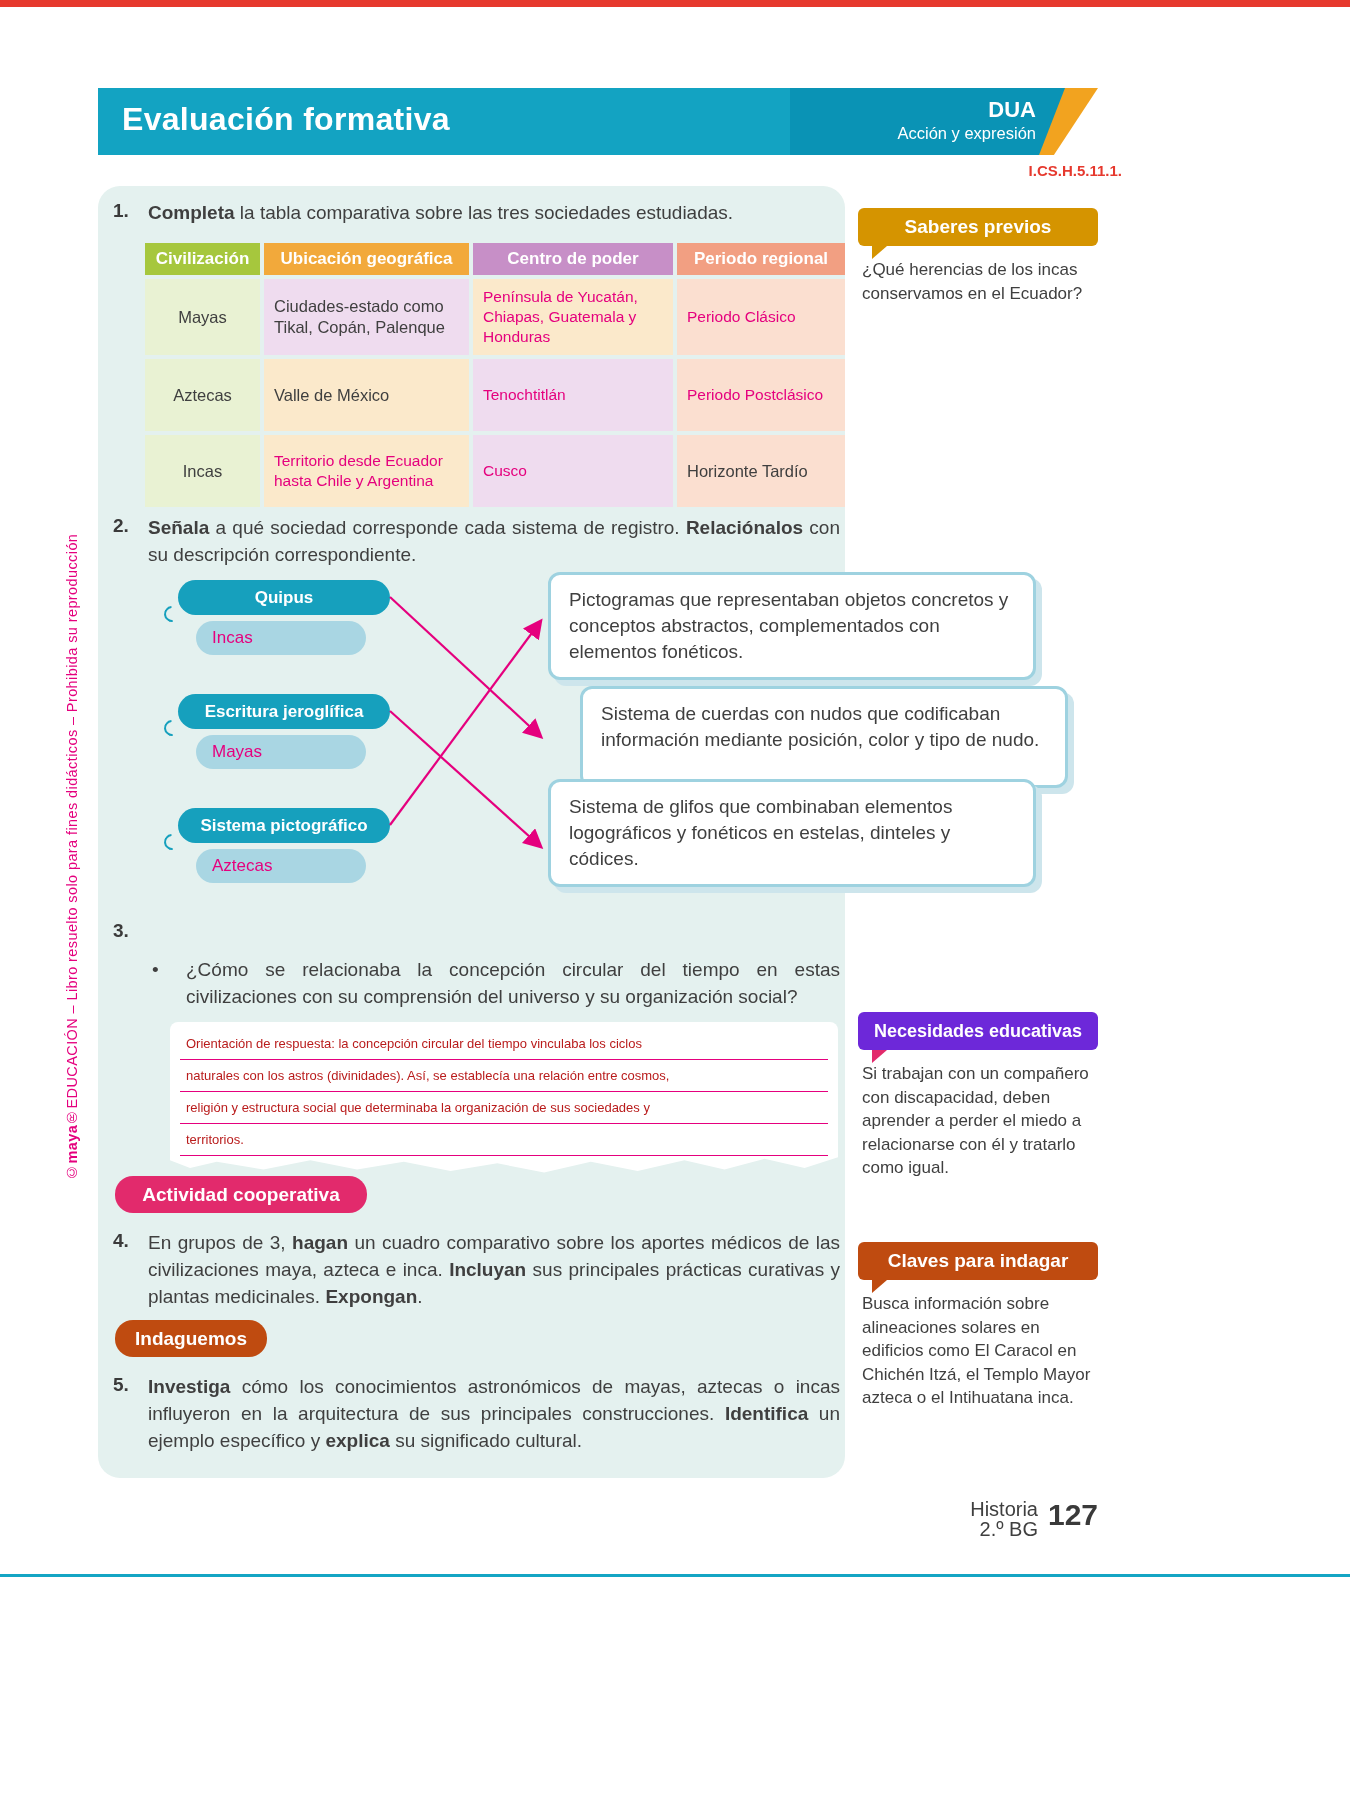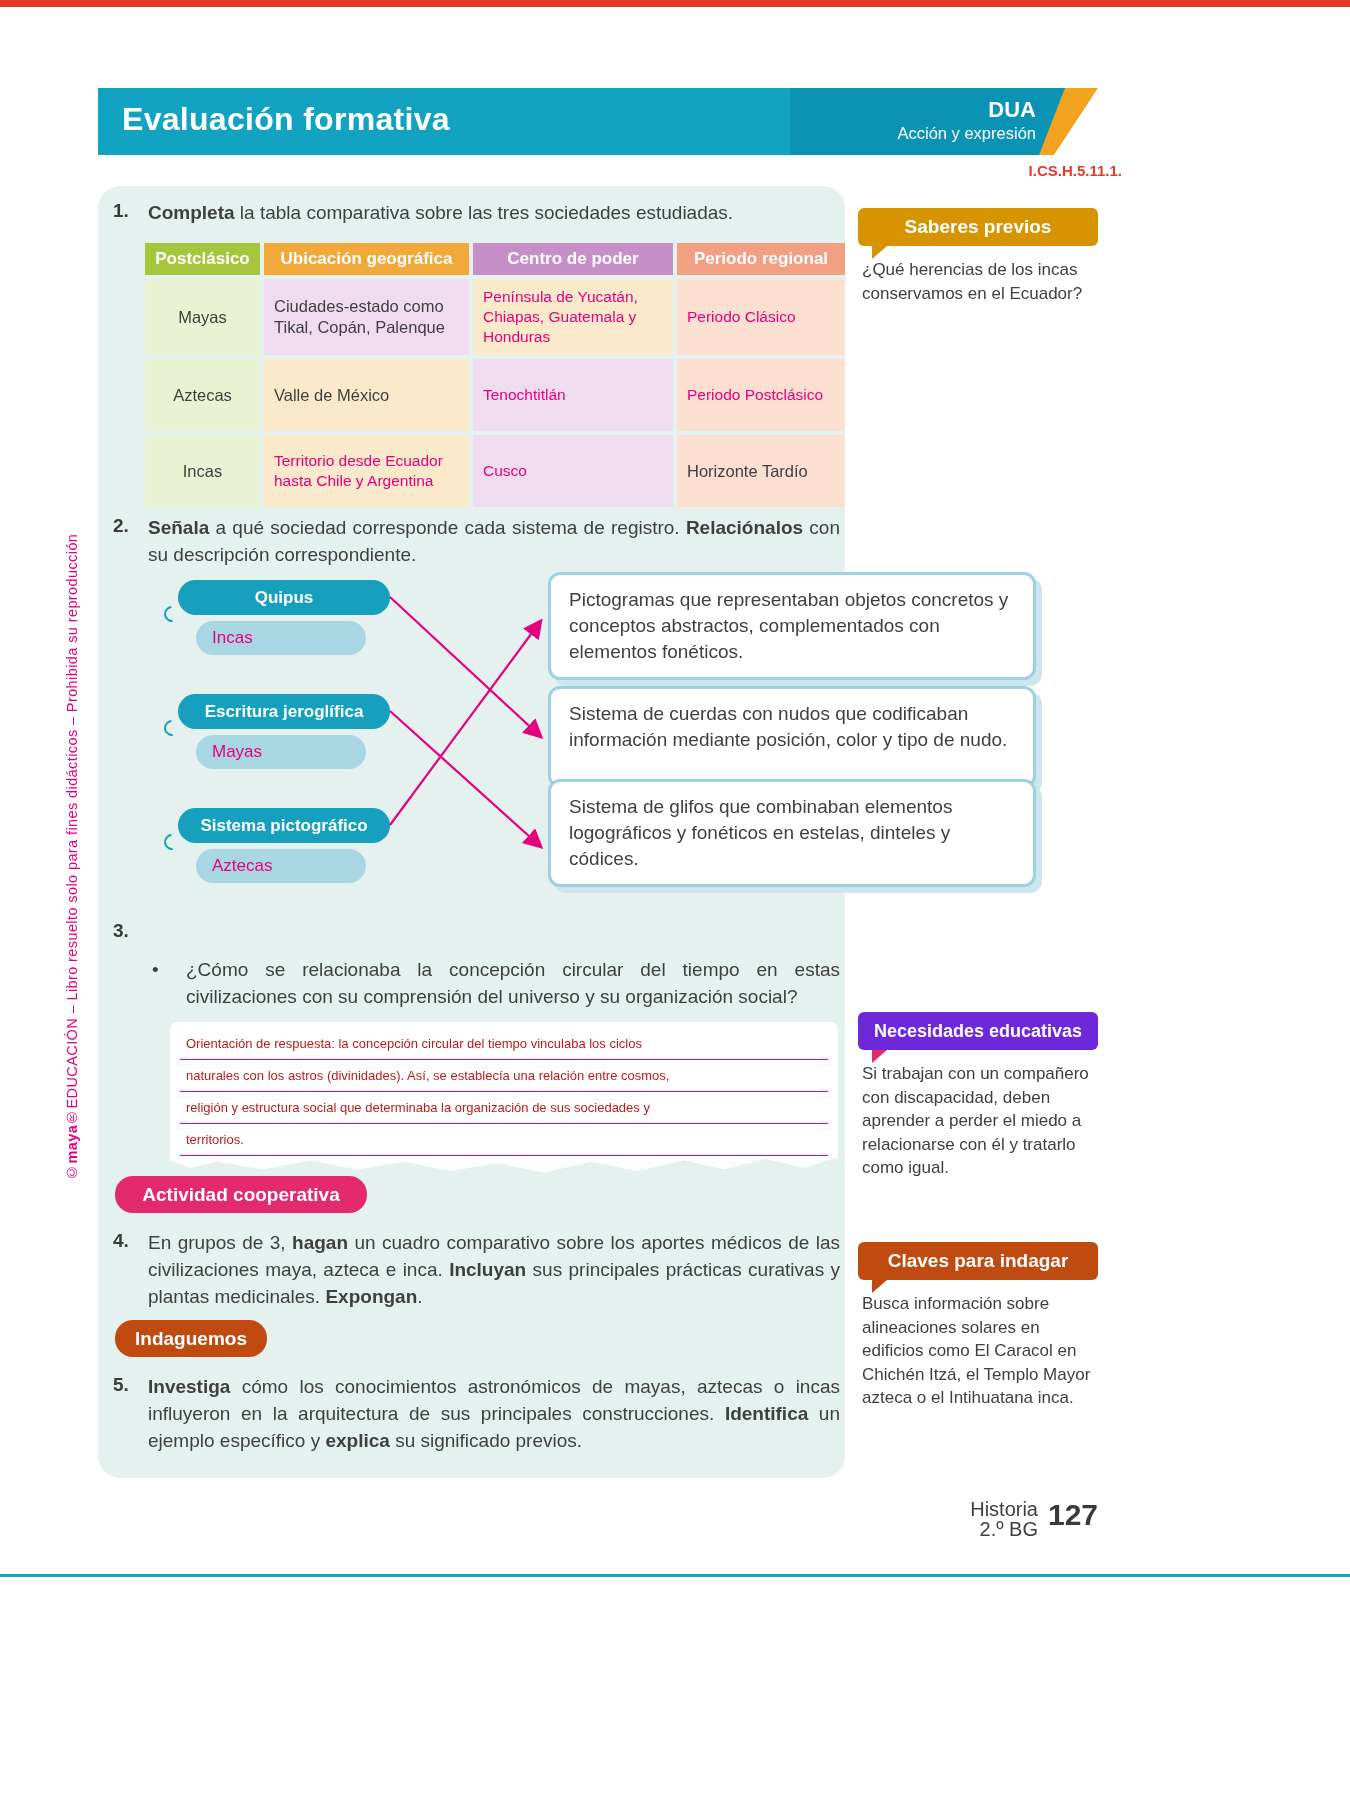--- a/index.html
+++ b/index.html
@@ -96,21 +96,21 @@
   </div>
 
   <div class="abs mint"></div>
 
   <div class="abs item-num" style="left:113px; top:200px; width:30px;">1.</div>
   <div class="abs item-text" style="left:148px; top:199px; width:692px;">
     <span class="b">Completa</span><span> la tabla comparativa sobre las tres sociedades estudiadas.</span>
   </div>
 
   <div class="abs comp-table">
-    <div class="th th-green">Postclásico</div>
+    <div class="th th-green">Civilización</div>
     <div class="th th-orange">Ubicación geográfica</div>
     <div class="th th-purple">Centro de poder</div>
     <div class="th th-salmon">Periodo regional</div>
 
     <div class="td td-green">Mayas</div>
     <div class="td td-purple">Ciudades-estado como Tikal, Copán, Palenque</div>
     <div class="td td-orange ansr">Península de Yucatán, Chiapas, Guatemala y Honduras</div>
     <div class="td td-salmon ansr">Periodo Clásico</div>
 
     <div class="td td-green">Aztecas</div>
@@ -135,21 +135,21 @@
 
   <span class="abs curl" style="top:720px;"></span>
   <div class="abs pill" style="top:694px;">Escritura jeroglífica</div>
   <div class="abs ans-pill" style="top:735px;">Mayas</div>
 
   <span class="abs curl" style="top:834px;"></span>
   <div class="abs pill" style="top:808px;">Sistema pictográfico</div>
   <div class="abs ans-pill" style="top:849px;">Aztecas</div>
 
   <div class="abs desc-box" style="top:572px; min-height:102px;">Pictogramas que representaban objetos concretos y conceptos abstractos, complementados con elementos fonéticos.</div>
-  <div class="abs desc-box" style="top:686px; min-height:102px;">Sistema de cuerdas con nudos que codificaban información mediante posición, color y tipo de nudo.</div>
+  <div class="abs desc-box" style="top:686px; min-height:102px;margin-left:32px;">Sistema de cuerdas con nudos que codificaban información mediante posición, color y tipo de nudo.</div>
   <div class="abs desc-box" style="top:779px; min-height:102px;">Sistema de glifos que combinaban elementos logográficos y fonéticos en estelas, dinteles y códices.</div>
 
   <div class="abs" style="left:360px; top:560px; width:200px; height:380px; z-index:3;">
     <svg width="200" height="380" viewBox="0 0 200 380">
       <defs>
         <marker id="ah" markerWidth="9" markerHeight="9" refX="7" refY="4.5" orient="auto">
           <path d="M0,0 L9,4.5 L0,9 z" fill="#e5007e"></path>
         </marker>
       </defs>
       <line x1="30" y1="37" x2="180" y2="176" stroke="#e5007e" stroke-width="2.2" marker-end="url(#ah)"></line>
@@ -173,21 +173,21 @@
 
   <div class="abs item-num" style="left:113px; top:1230px; width:30px;">4.</div>
   <div class="abs item-text" style="left:148px; top:1229px; width:692px;">
     <span>En grupos de 3, </span><span class="b">hagan</span><span> un cuadro comparativo sobre los aportes médicos de las civilizaciones maya, azteca e inca. </span><span class="b">Incluyan</span><span> sus principales prácticas curativas y plantas medicinales. </span><span class="b">Expongan</span><span>.</span>
   </div>
 
   <div class="abs badge badge-inda">Indaguemos</div>
 
   <div class="abs item-num" style="left:113px; top:1374px; width:30px;">5.</div>
   <div class="abs item-text" style="left:148px; top:1373px; width:692px;">
-    <span class="b">Investiga</span><span> cómo los conocimientos astronómicos de mayas, aztecas o incas influyeron en la arquitectura de sus principales construcciones. </span><span class="b">Identifica</span><span> un ejemplo específico y </span><span class="b">explica</span><span> su significado previos.</span>
+    <span class="b">Investiga</span><span> cómo los conocimientos astronómicos de mayas, aztecas o incas influyeron en la arquitectura de sus principales construcciones. </span><span class="b">Identifica</span><span> un ejemplo específico y </span><span class="b">explica</span><span> su significado cultural.</span>
   </div>
 
   <div class="abs badge sb-badge sb-gold" style="left:858px; top:208px;">Saberes previos</div>
   <div class="abs sb-tail tail-gold" style="left:872px; top:246px;"></div>
   <div class="abs sb-text" style="left:862px; top:258px; width:230px;">¿Qué herencias de los incas conservamos en el Ecuador?</div>
 
   <div class="abs badge sb-badge sb-crimson" style="left:858px; top:1012px; font-size:18px;">Necesidades educativas</div>
   <div class="abs sb-tail tail-crimson" style="left:872px; top:1050px;"></div>
   <div class="abs sb-text" style="left:862px; top:1062px; width:232px;">Si trabajan con un compañero con discapacidad, deben aprender a perder el miedo a relacionarse con él y tratarlo como igual.</div>
 

